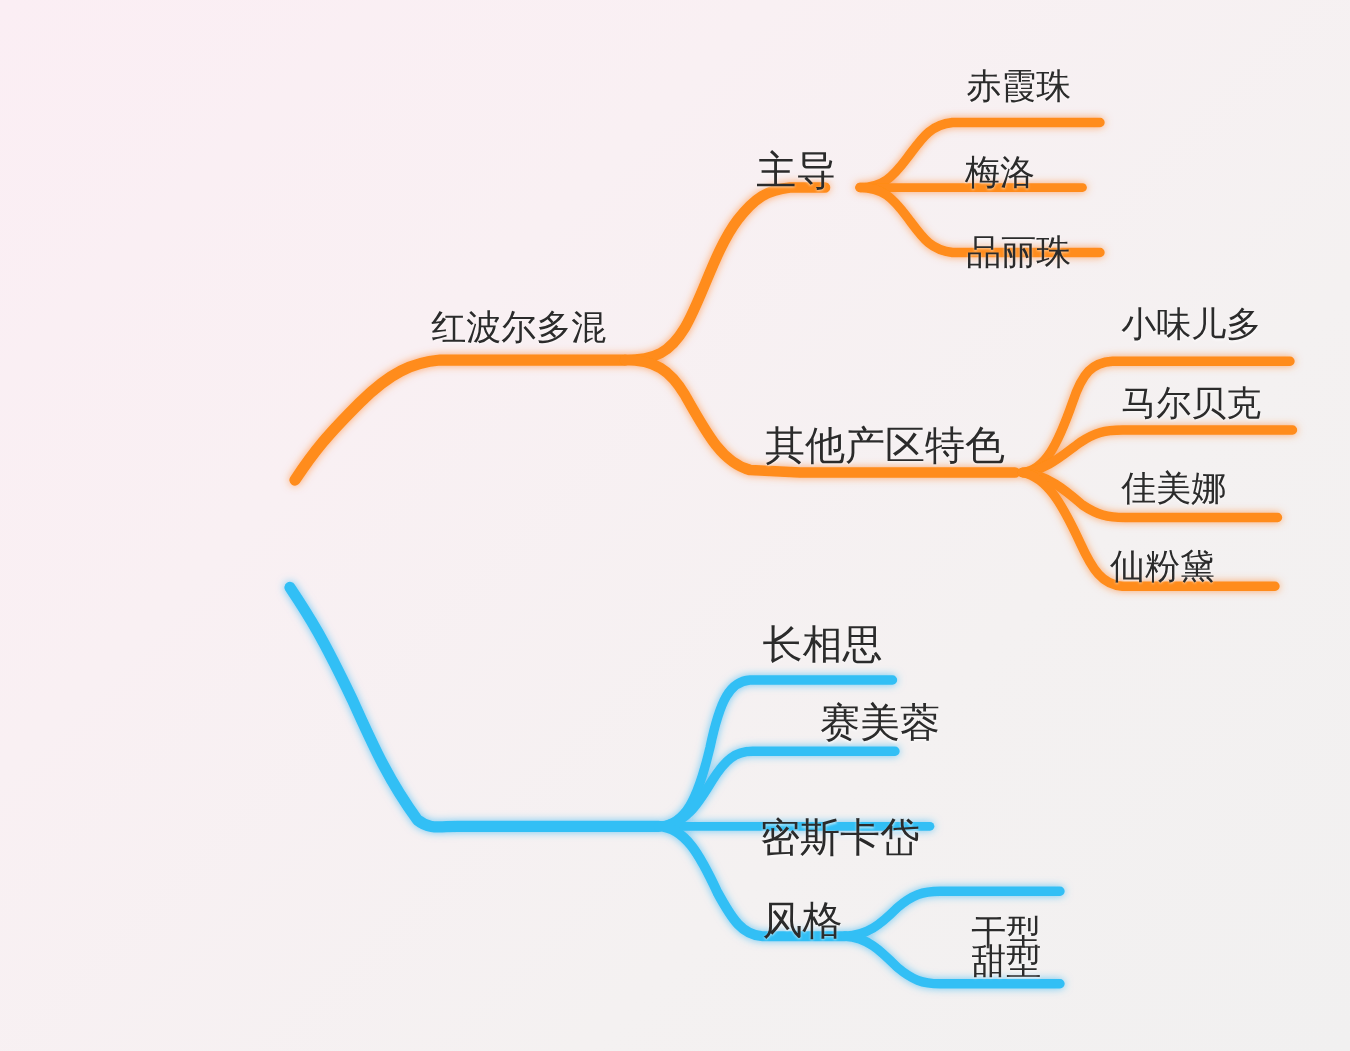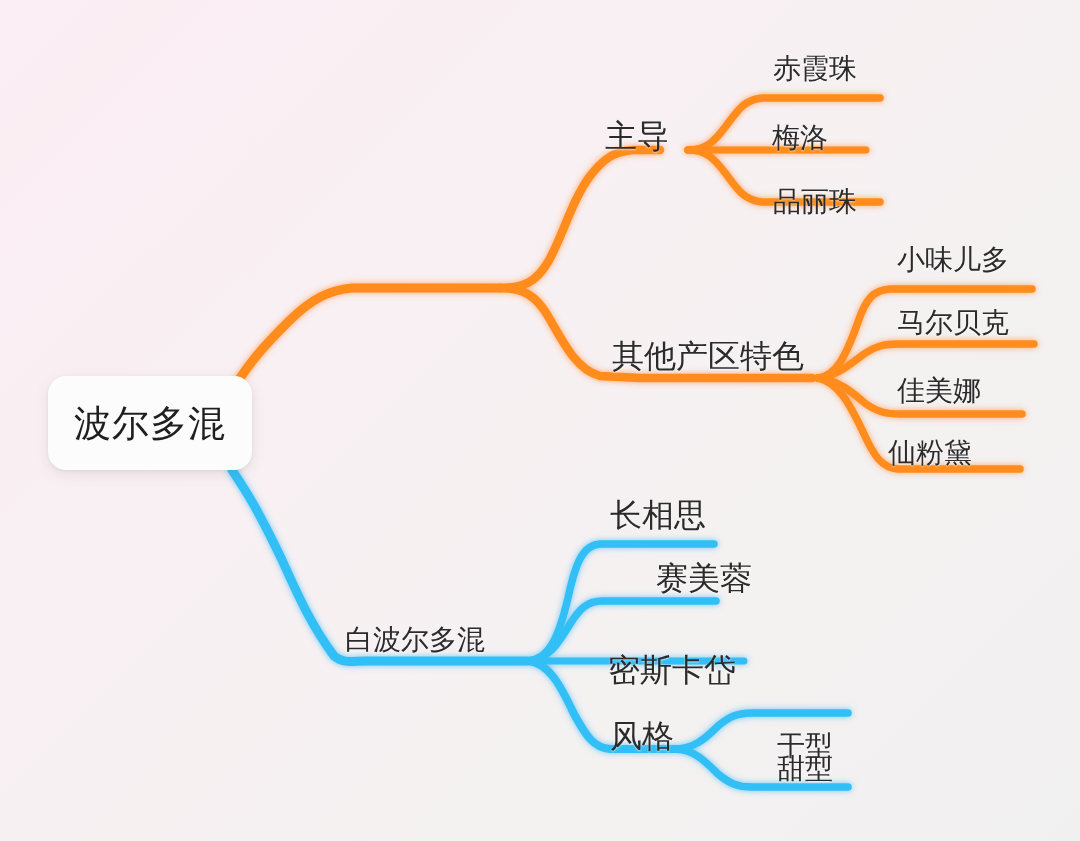--- a/index.html
+++ b/index.html
@@ -110,26 +110,23 @@
       <path class="branch-line" d="M 527 661 C 548 660 558 640 568 598 C 576 560 584 545 600 544 L 714 544" stroke="#33BFF5" stroke-width="7.5"></path>
       <path class="branch-line" d="M 527 661 C 548 660 558 644 570 624 C 580 608 588 601 602 601 L 716 601" stroke="#33BFF5" stroke-width="7.5"></path>
       <path class="branch-line" d="M 527 661 L 744 661" stroke="#33BFF5" stroke-width="7"></path>
       <path class="branch-line" d="M 527 661 C 548 662 560 684 574 714 C 586 736 594 748 610 749 L 676 749" stroke="#33BFF5" stroke-width="8"></path>
 
       <path class="branch-line" d="M 676 749 C 694 748 704 740 718 726 C 730 716 738 713 752 713 L 848 713" stroke="#33BFF5" stroke-width="7.5"></path>
       <path class="branch-line" d="M 676 749 C 694 750 704 760 718 774 C 730 784 738 787 752 787 L 848 787" stroke="#33BFF5" stroke-width="7.5"></path>
     </g>
   </svg>
 
-  <div class="root-node" style="left:48px; top:376px; width:204px; height:94px;">
-    <span class="root-label">波尔多混</span>
-  </div>
 
+  <div class="node-label level1-label" style="left:345px; top:248px;">红波尔多混</div>
 
-  <div class="node-label level1-label" style="left:345px; top:626px;">白波尔多混</div>
 
   <div class="node-label level2-label" style="left:605px; top:120px;">主导</div>
 
   <div class="node-label level2-label" style="left:612px; top:340px;">其他产区特色</div>
 
   <div class="node-label leaf-label" style="left:773px; top:55px;">赤霞珠</div>
 
   <div class="node-label leaf-label" style="left:772px; top:124px;">梅洛</div>
 
   <div class="node-label leaf-label" style="left:773px; top:188px;">品丽珠</div>

